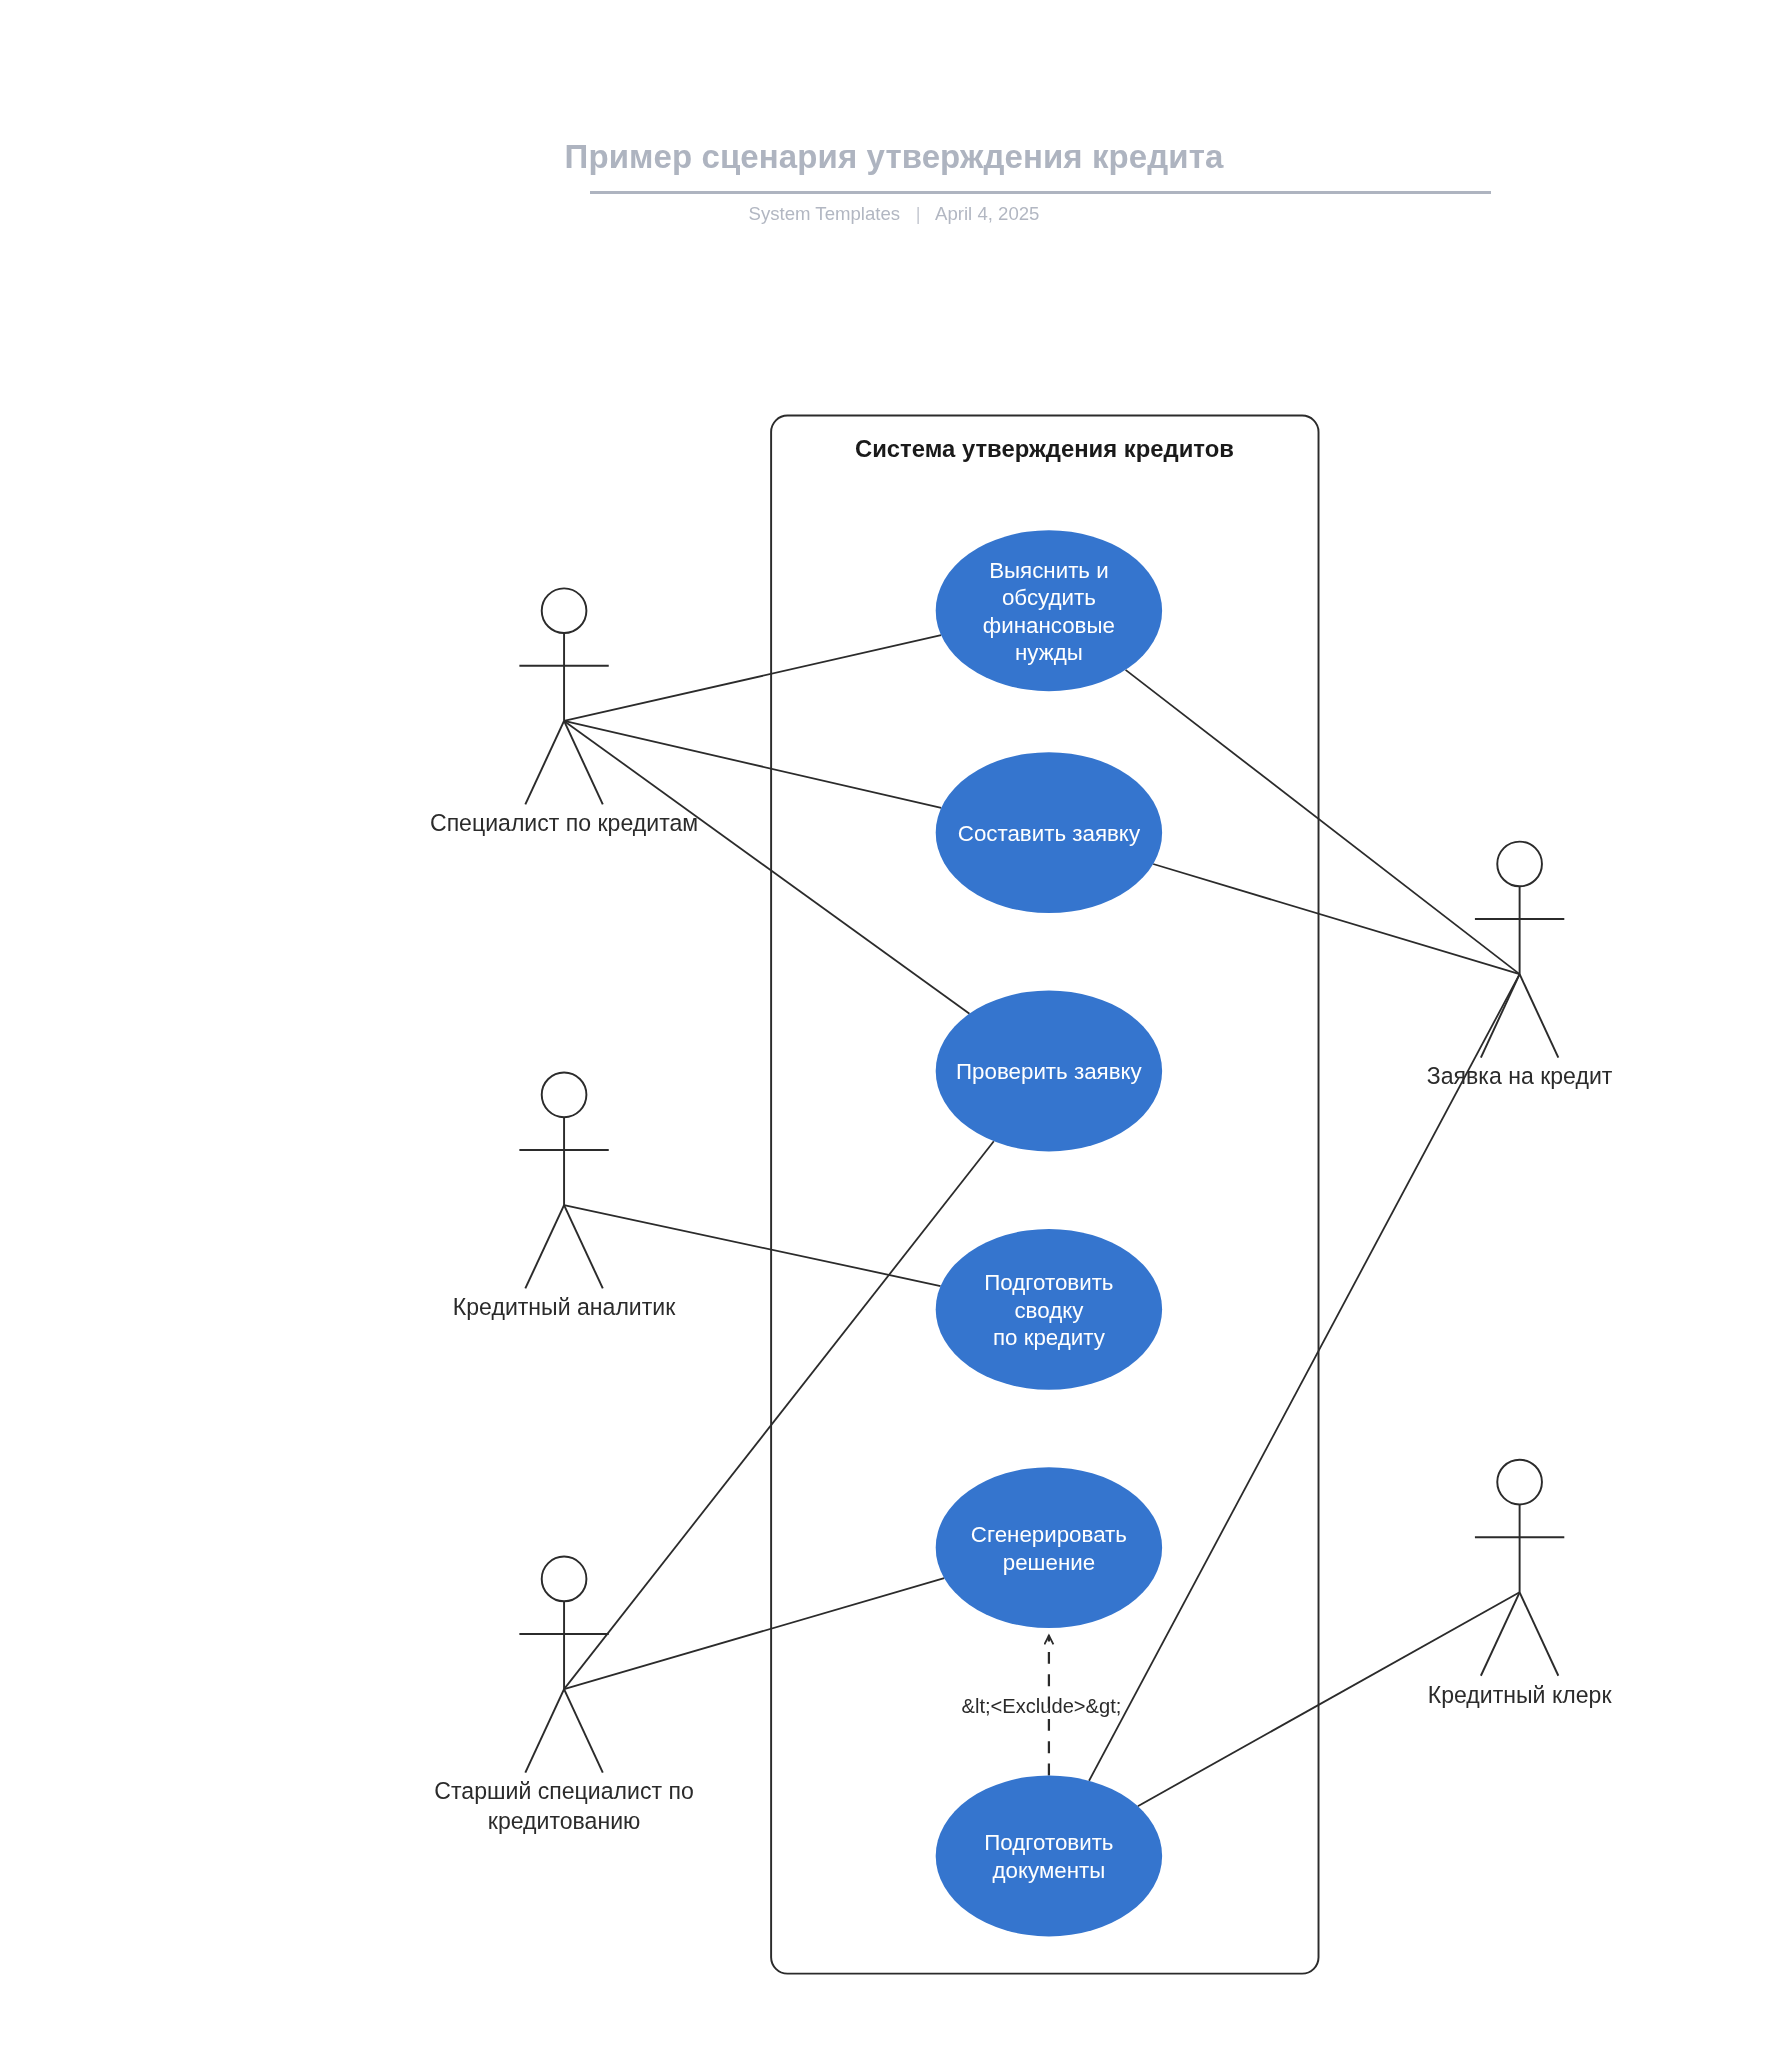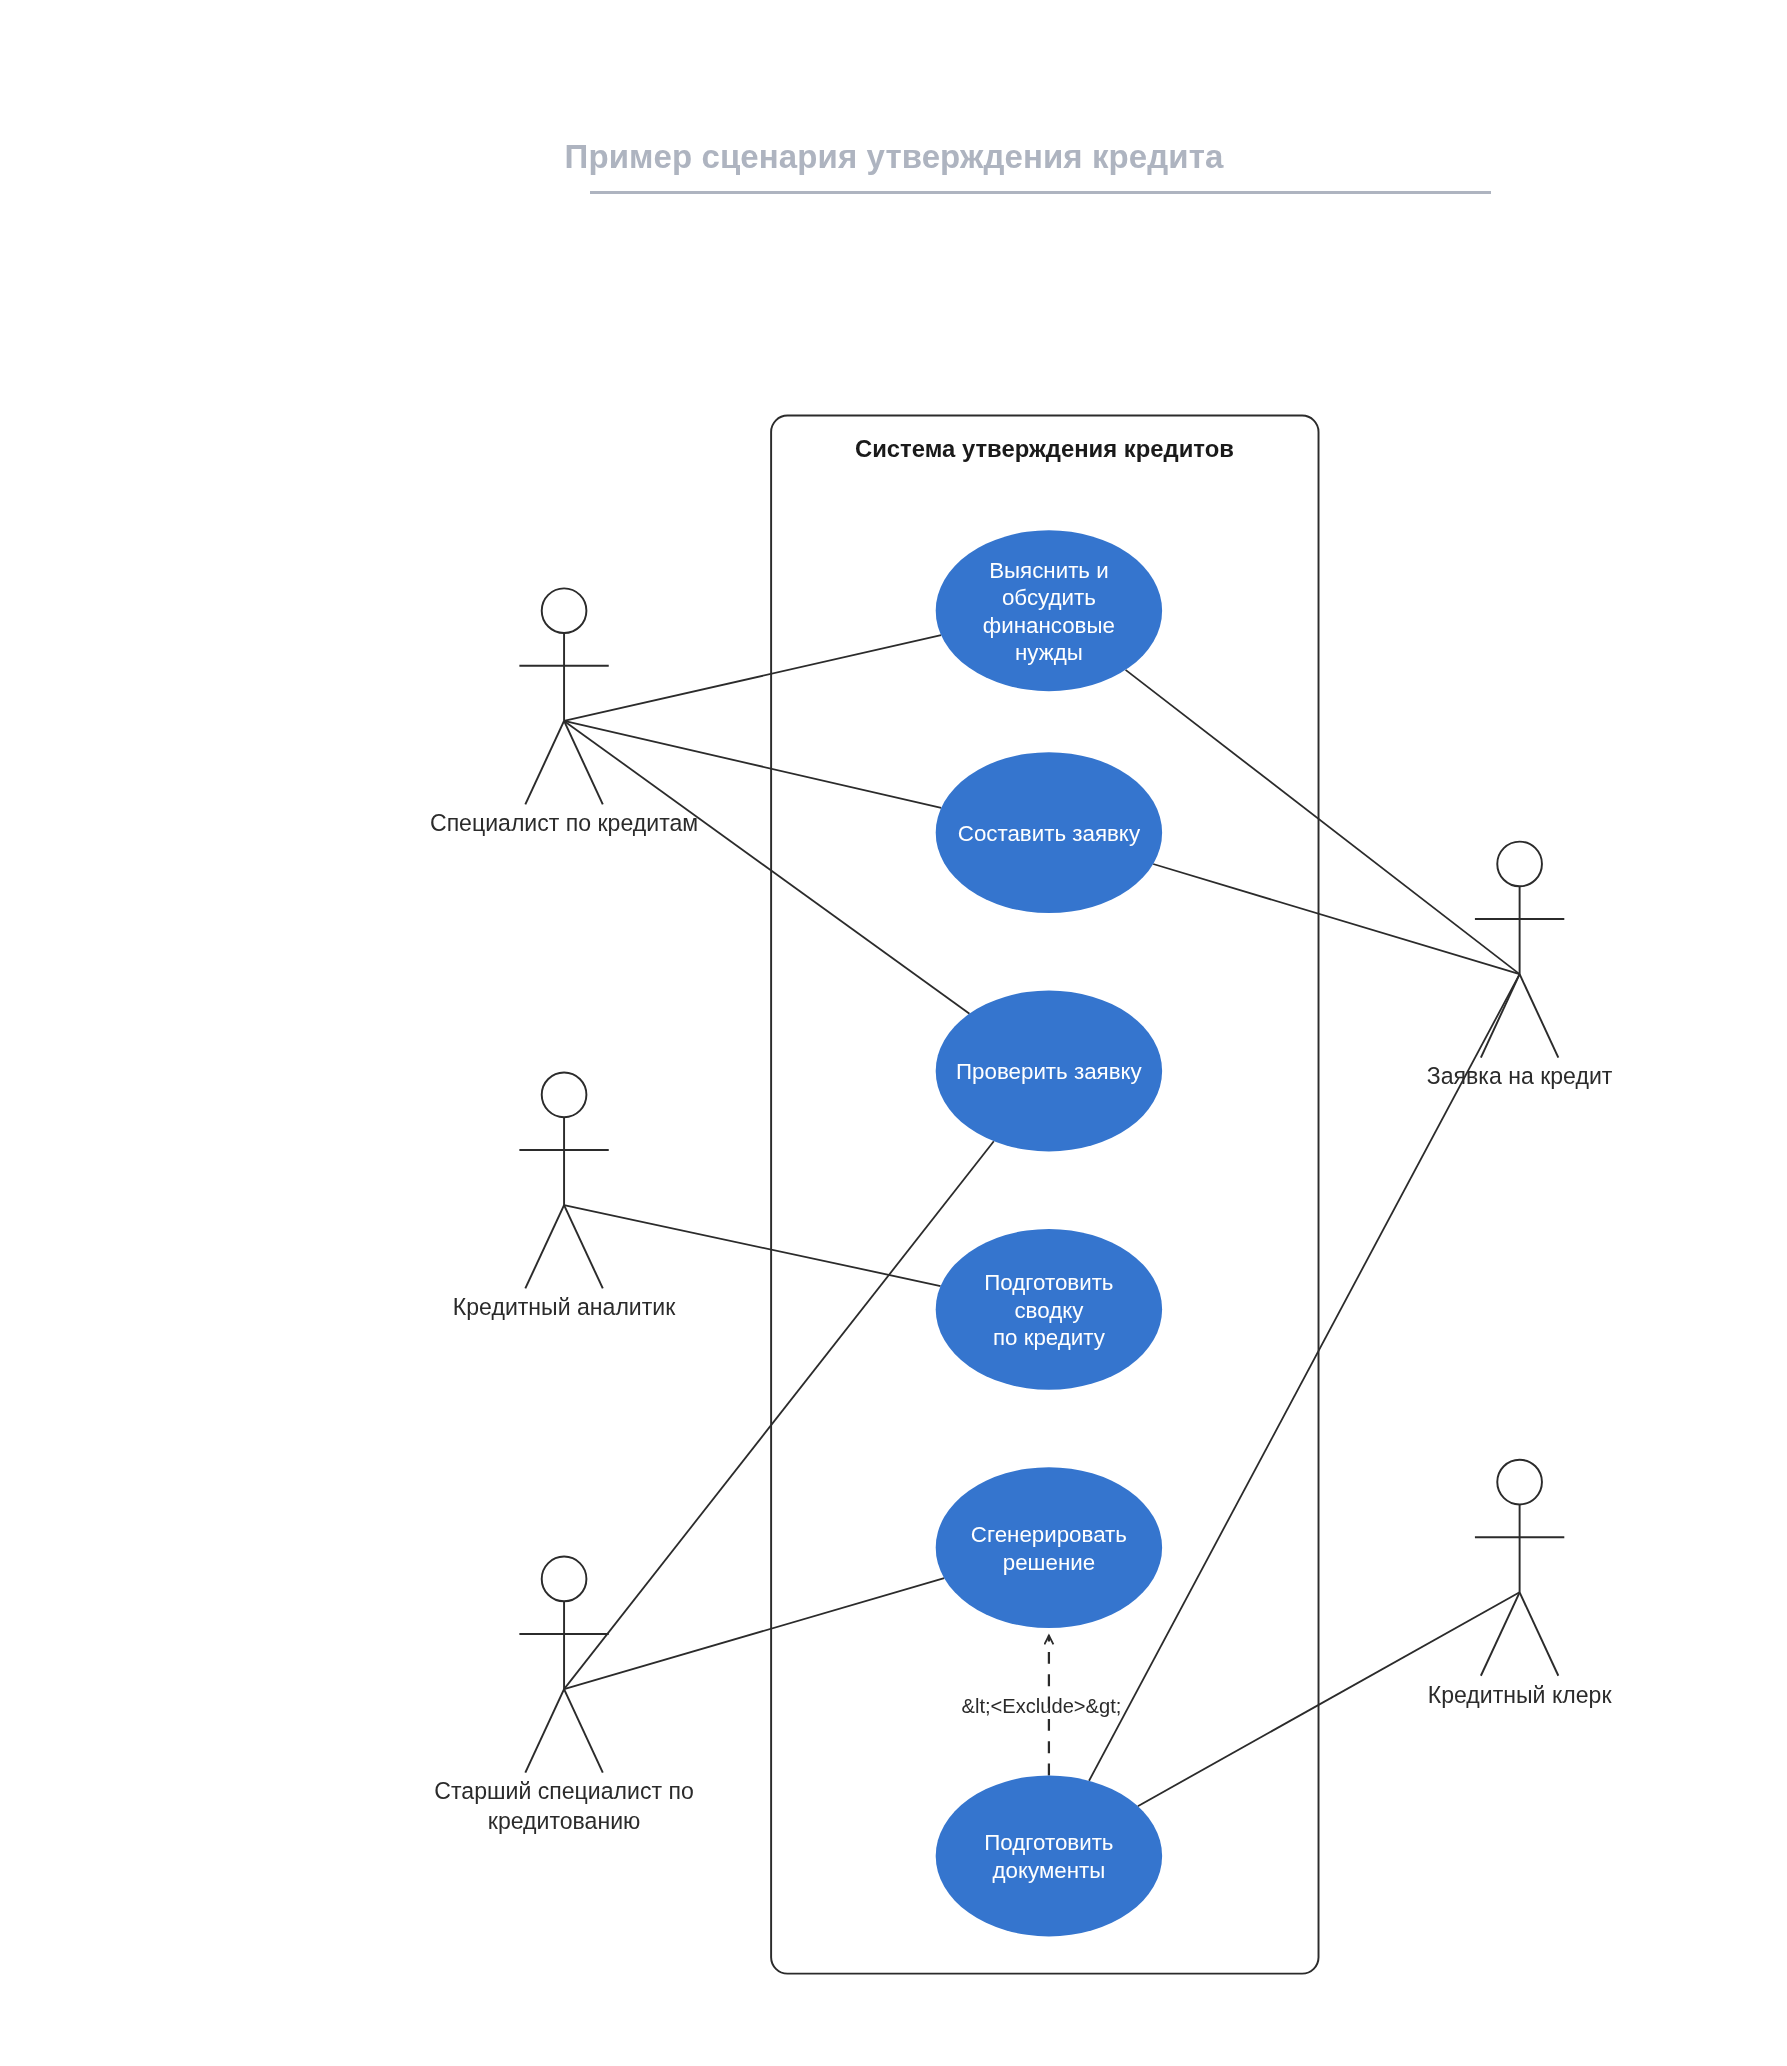--- a/index.html
+++ b/index.html
@@ -87,20 +87,25 @@
     text-anchor: middle;
   }
 </style>
 </head>
 <body>
 
 <div id="page">
 
   <div class="doc-title">Пример сценария утверждения кредита</div>
   <div class="title-rule"></div>
+  <div class="doc-sub">
+    <span>System Templates</span>
+    <span class="sep">|</span>
+    <span>April 4, 2025</span>
+  </div>
 
   <svg id="canvas" viewBox="0 0 2400 2774">
     <defs>
       <marker id="arrow-open" markerWidth="18" markerHeight="18" refX="13" refY="6" orient="auto" markerUnits="userSpaceOnUse">
         <path d="M 1 0 L 13 6 L 1 12" fill="none" stroke="#2b2b2b" stroke-width="2.4"></path>
       </marker>
     </defs>
 
     <rect id="boundary-rect" x="1035" y="558" width="735" height="2092" rx="22" ry="22" fill="none" stroke="#2b2b2b" stroke-width="2.6"></rect>
     <text class="boundary-title" id="boundary-title-text" x="1402" y="613">Система утверждения кредитов</text>

